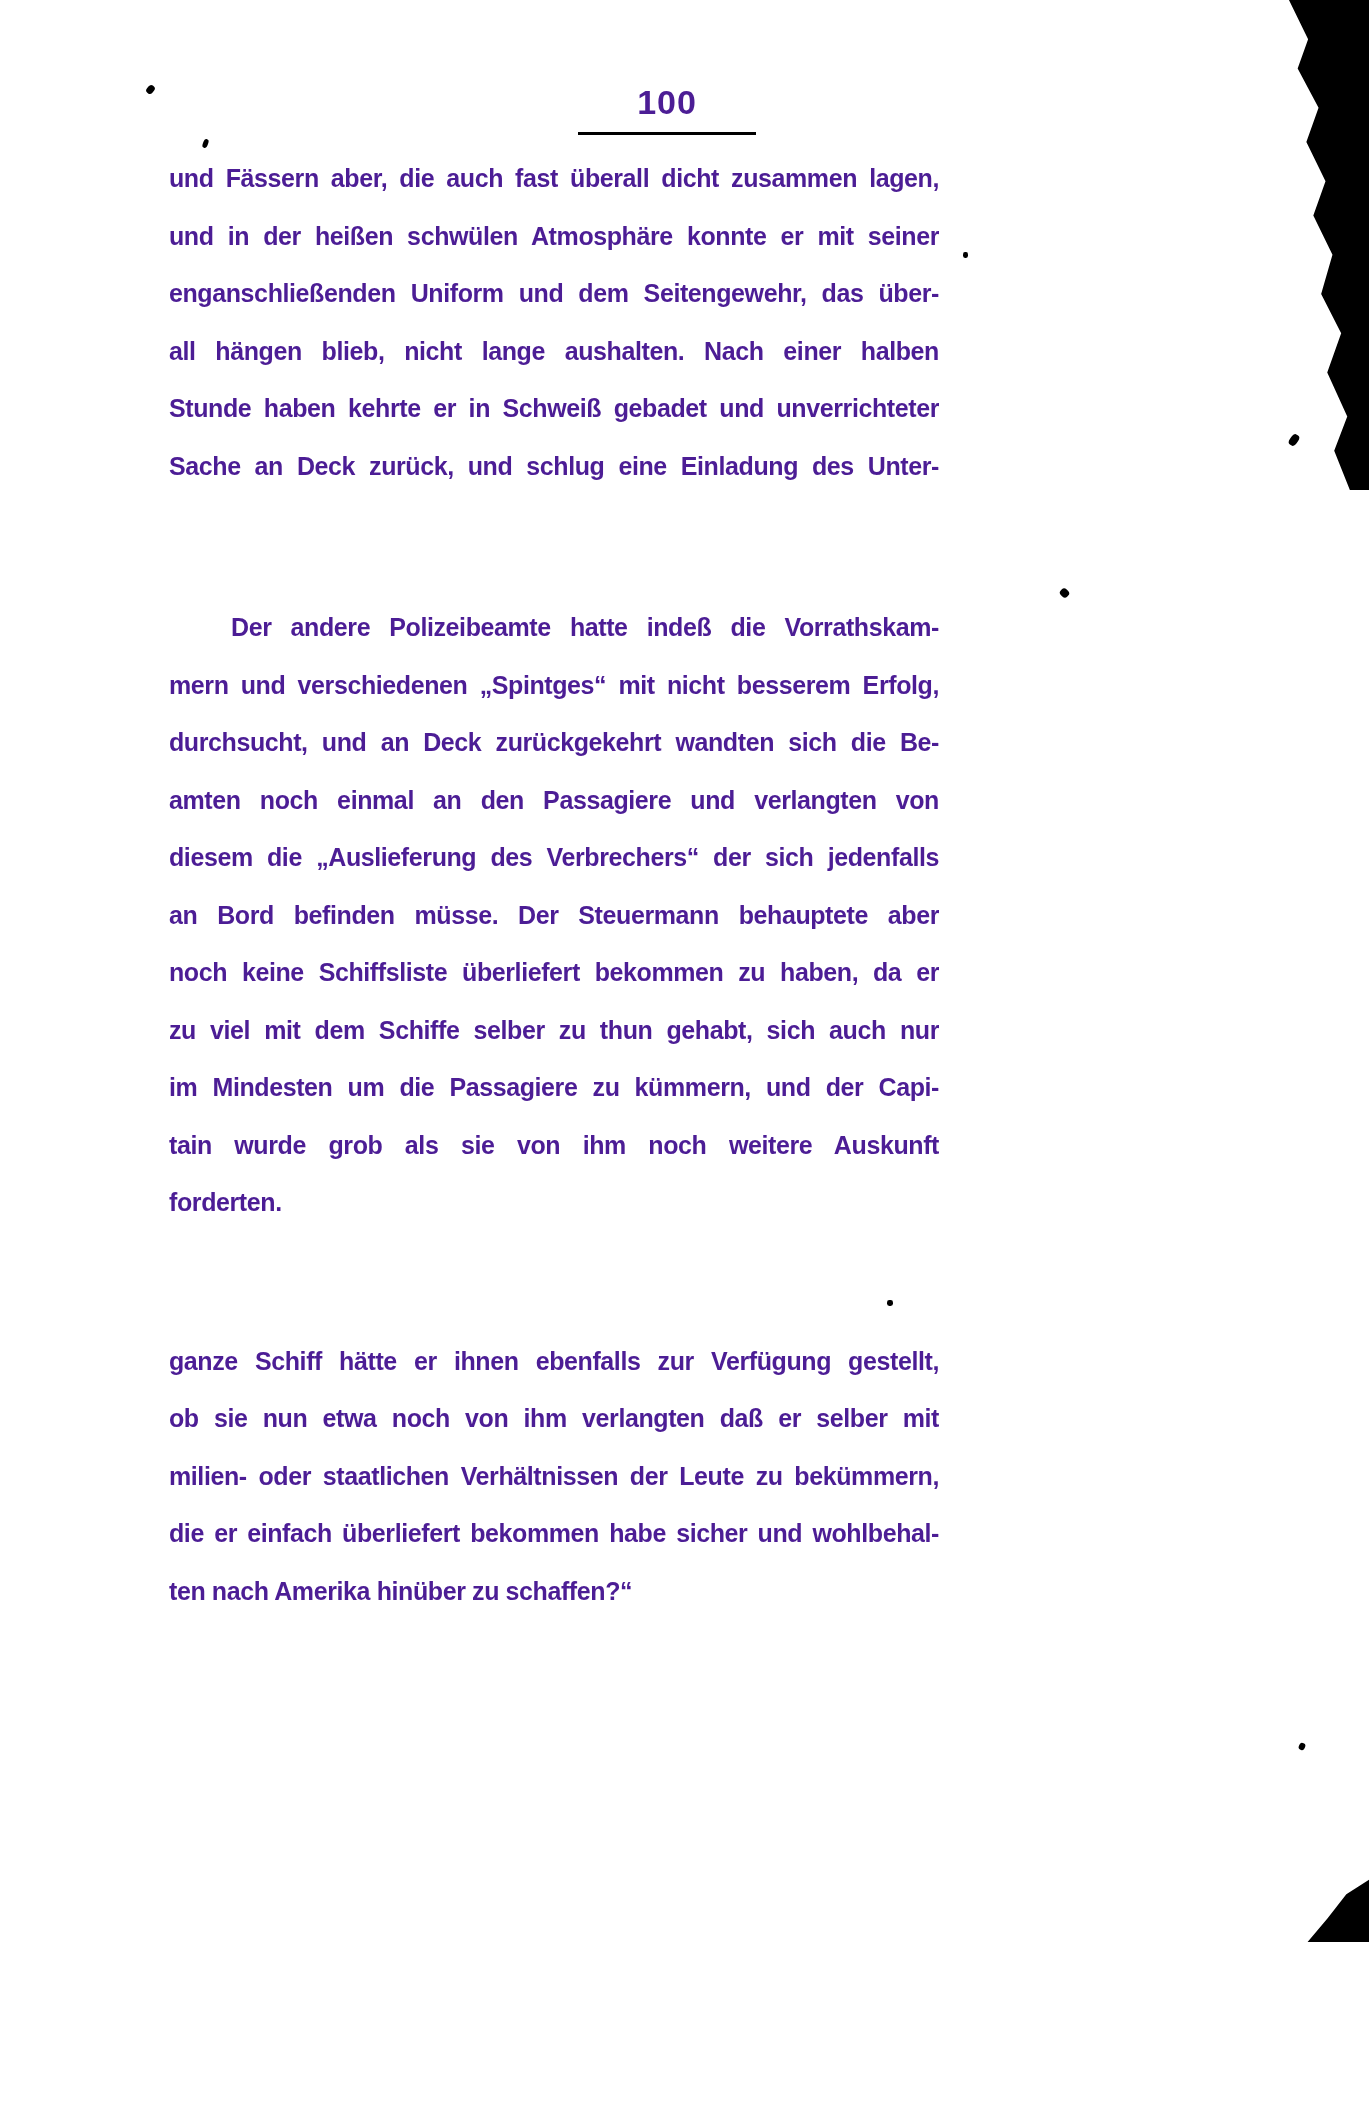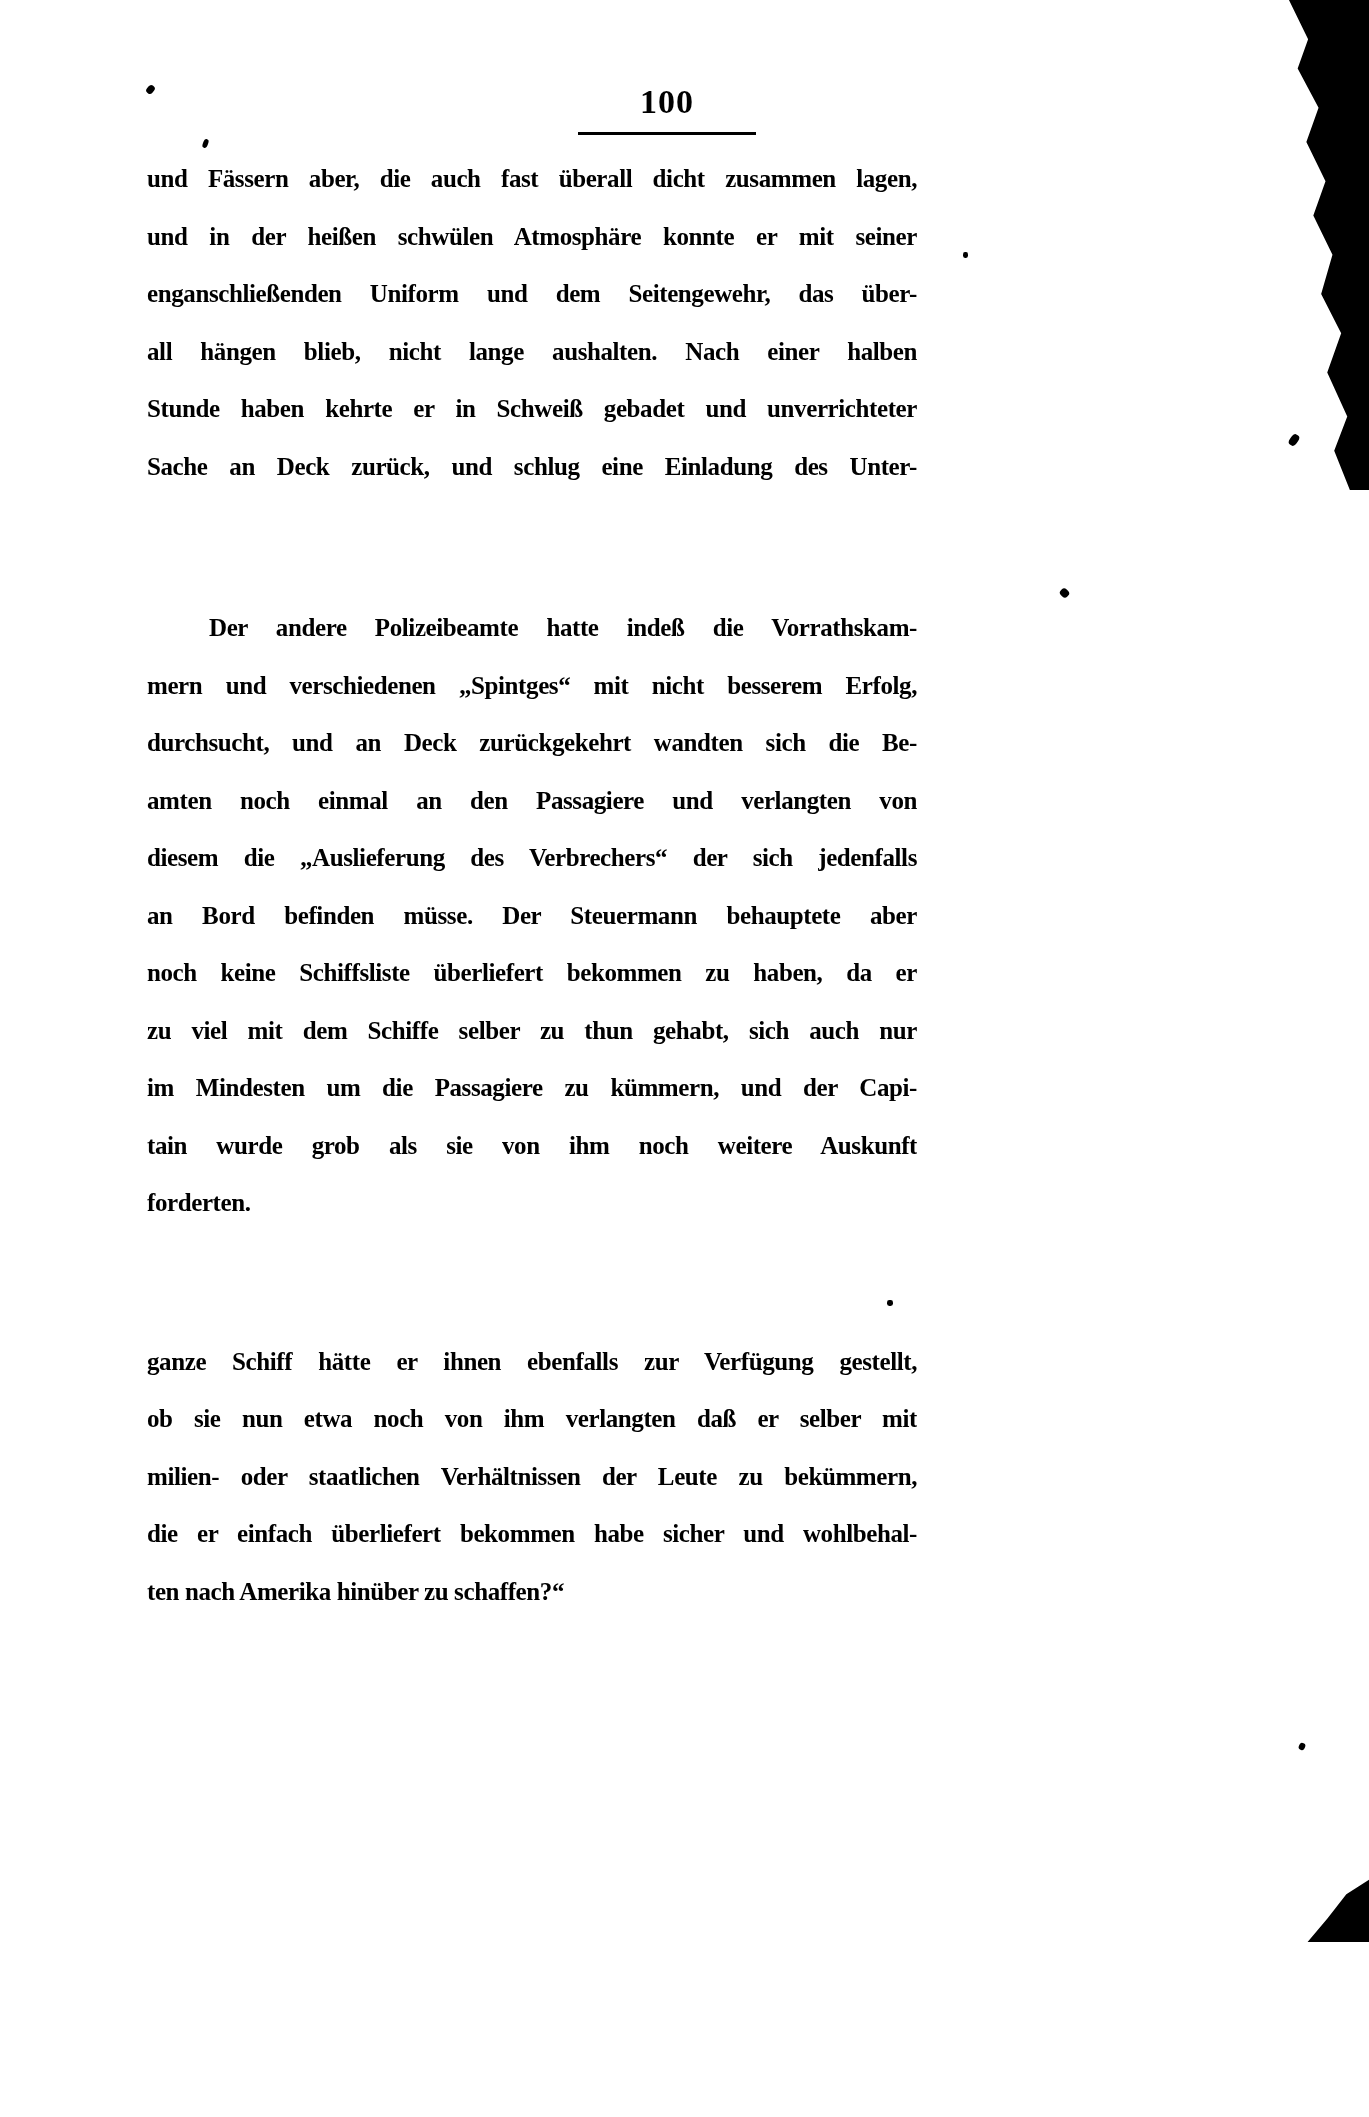--- a/index.html
+++ b/index.html
@@ -1,38 +1,38 @@
 <!DOCTYPE html>
 <html><head>
 <meta charset="utf-8">
 <style>
   html,body{margin:0;padding:0;background:#ffffff;}
   #page{
     position:relative;
     width:1369px;height:1942px;
     background:#ffffff;
     overflow:hidden;
-    font-family:Liberation Serif, serif;
-    color:#000000;
+    font-family:Liberation Sans, sans-serif;
+    color:#4c1d95;
   }
   
   .pagenum-wrap{
     position:absolute;left:578px;top:80px;width:178px;
     text-align:center;
   }
   .pagenum{
     font-size:34px;font-weight:700;line-height:44px;
     letter-spacing:1px;
   }
   .pagenum-rule{
     margin-top:8px;height:3px;background:#000;width:100%;
   }
   
   .text-block{
-    position:absolute;left:147px;top:0;width:770px;
+    position:absolute;left:169px;top:0;width:770px;
   }
   .para{margin:0;padding:0;}
   .para-1{margin-top:150px;}
   .para-2{margin-top:104px;}
   .para-3{margin-top:101px;}
   .line{
     height:57.5px;line-height:57.5px;
     font-size:25px;font-weight:700;letter-spacing:-0.4px;
     text-align:justify;text-align-last:justify;
     overflow:hidden;white-space:nowrap;

